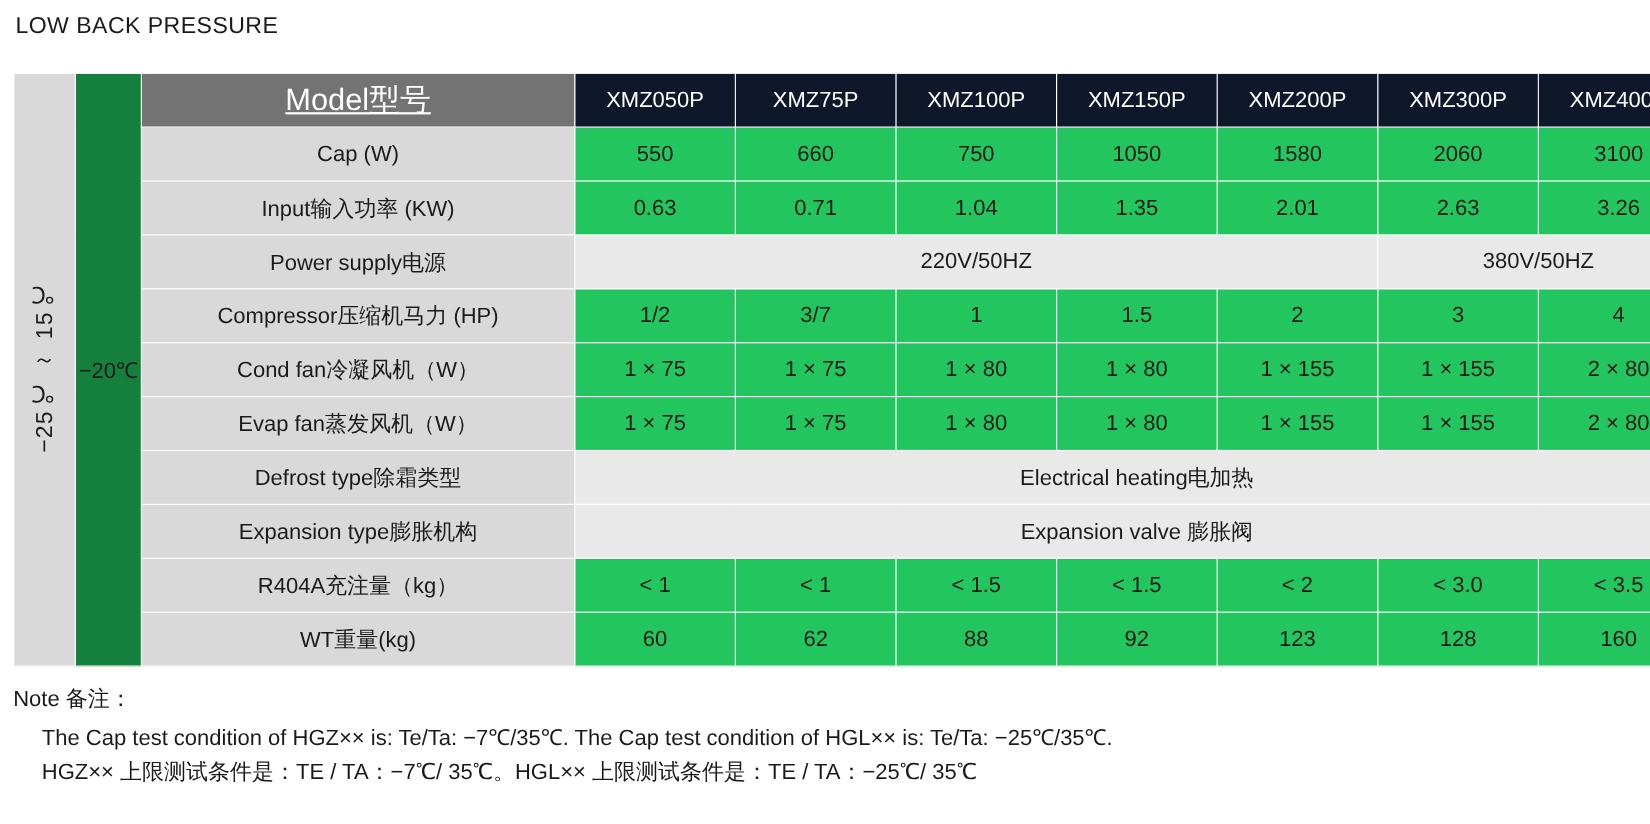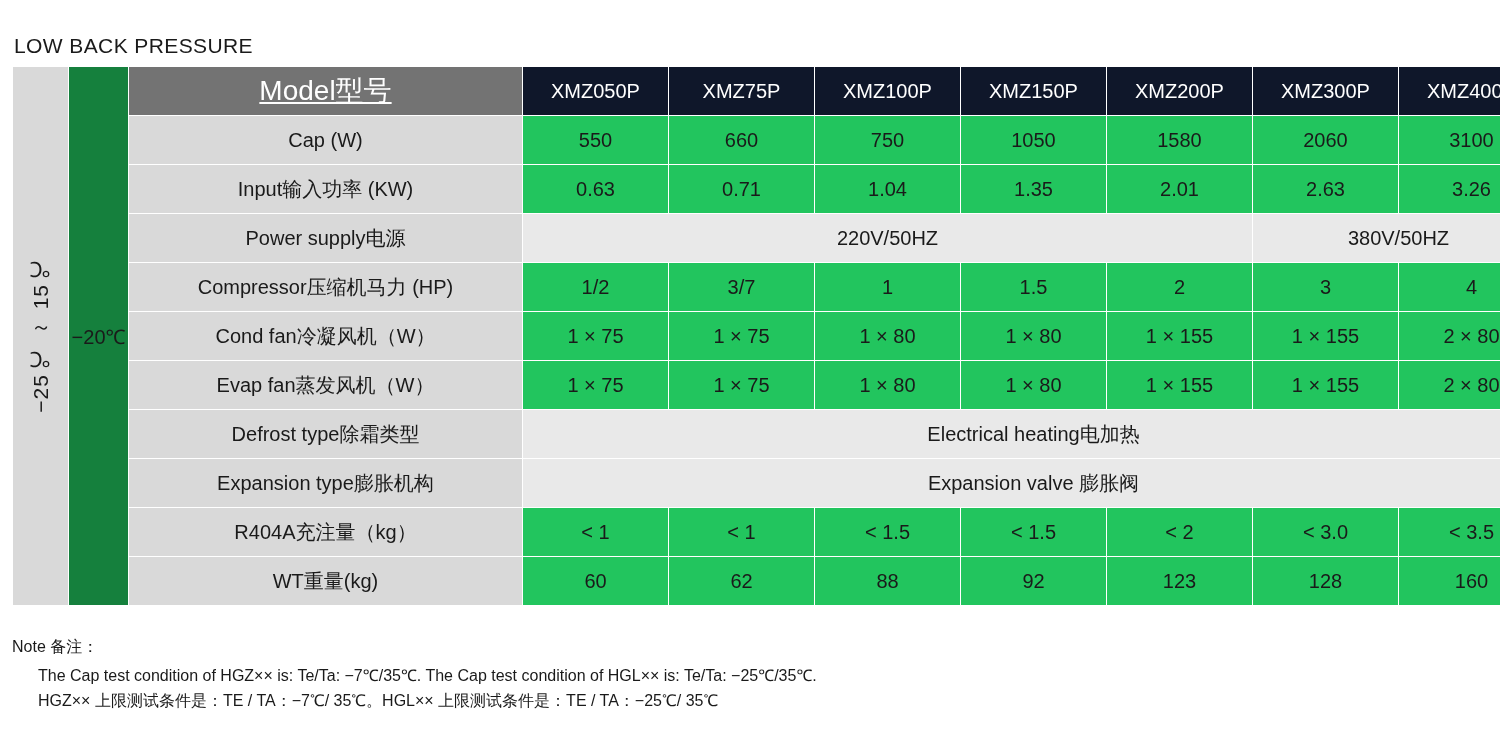--- a/index.html
+++ b/index.html
@@ -16,21 +16,21 @@
   }
   .page {
     position: relative;
     width: 1500px;
     height: 749px;
     box-sizing: border-box;
   }
   .title {
     position: absolute;
     left: 14px;
-    top: 34px;
+    top: 12px;
     font-size: 21px;
     letter-spacing: 0.4px;
     color: #1a1a1a;
   }
 
   .table-wrap {
     position: absolute;
     left: 12px;
     top: 66px;
     width: 1476px;
@@ -91,23 +91,23 @@
   }
   .cell-span {
     background: #e9e9e9;
   }
   col.c-model { width: 394px; }
   col.c-data { width: 146px; }
 
   .notes {
     position: absolute;
     left: 12px;
-    top: 635px;
+    top: 621px;
     width: 1470px;
-    font-size: 16px;
+    font-size: 20px;
     line-height: 1.55;
   }
   .notes .note-head {
     margin-bottom: 4px;
   }
   .notes .note-line {
     padding-left: 26px;
   }
 </style>
 </head>

